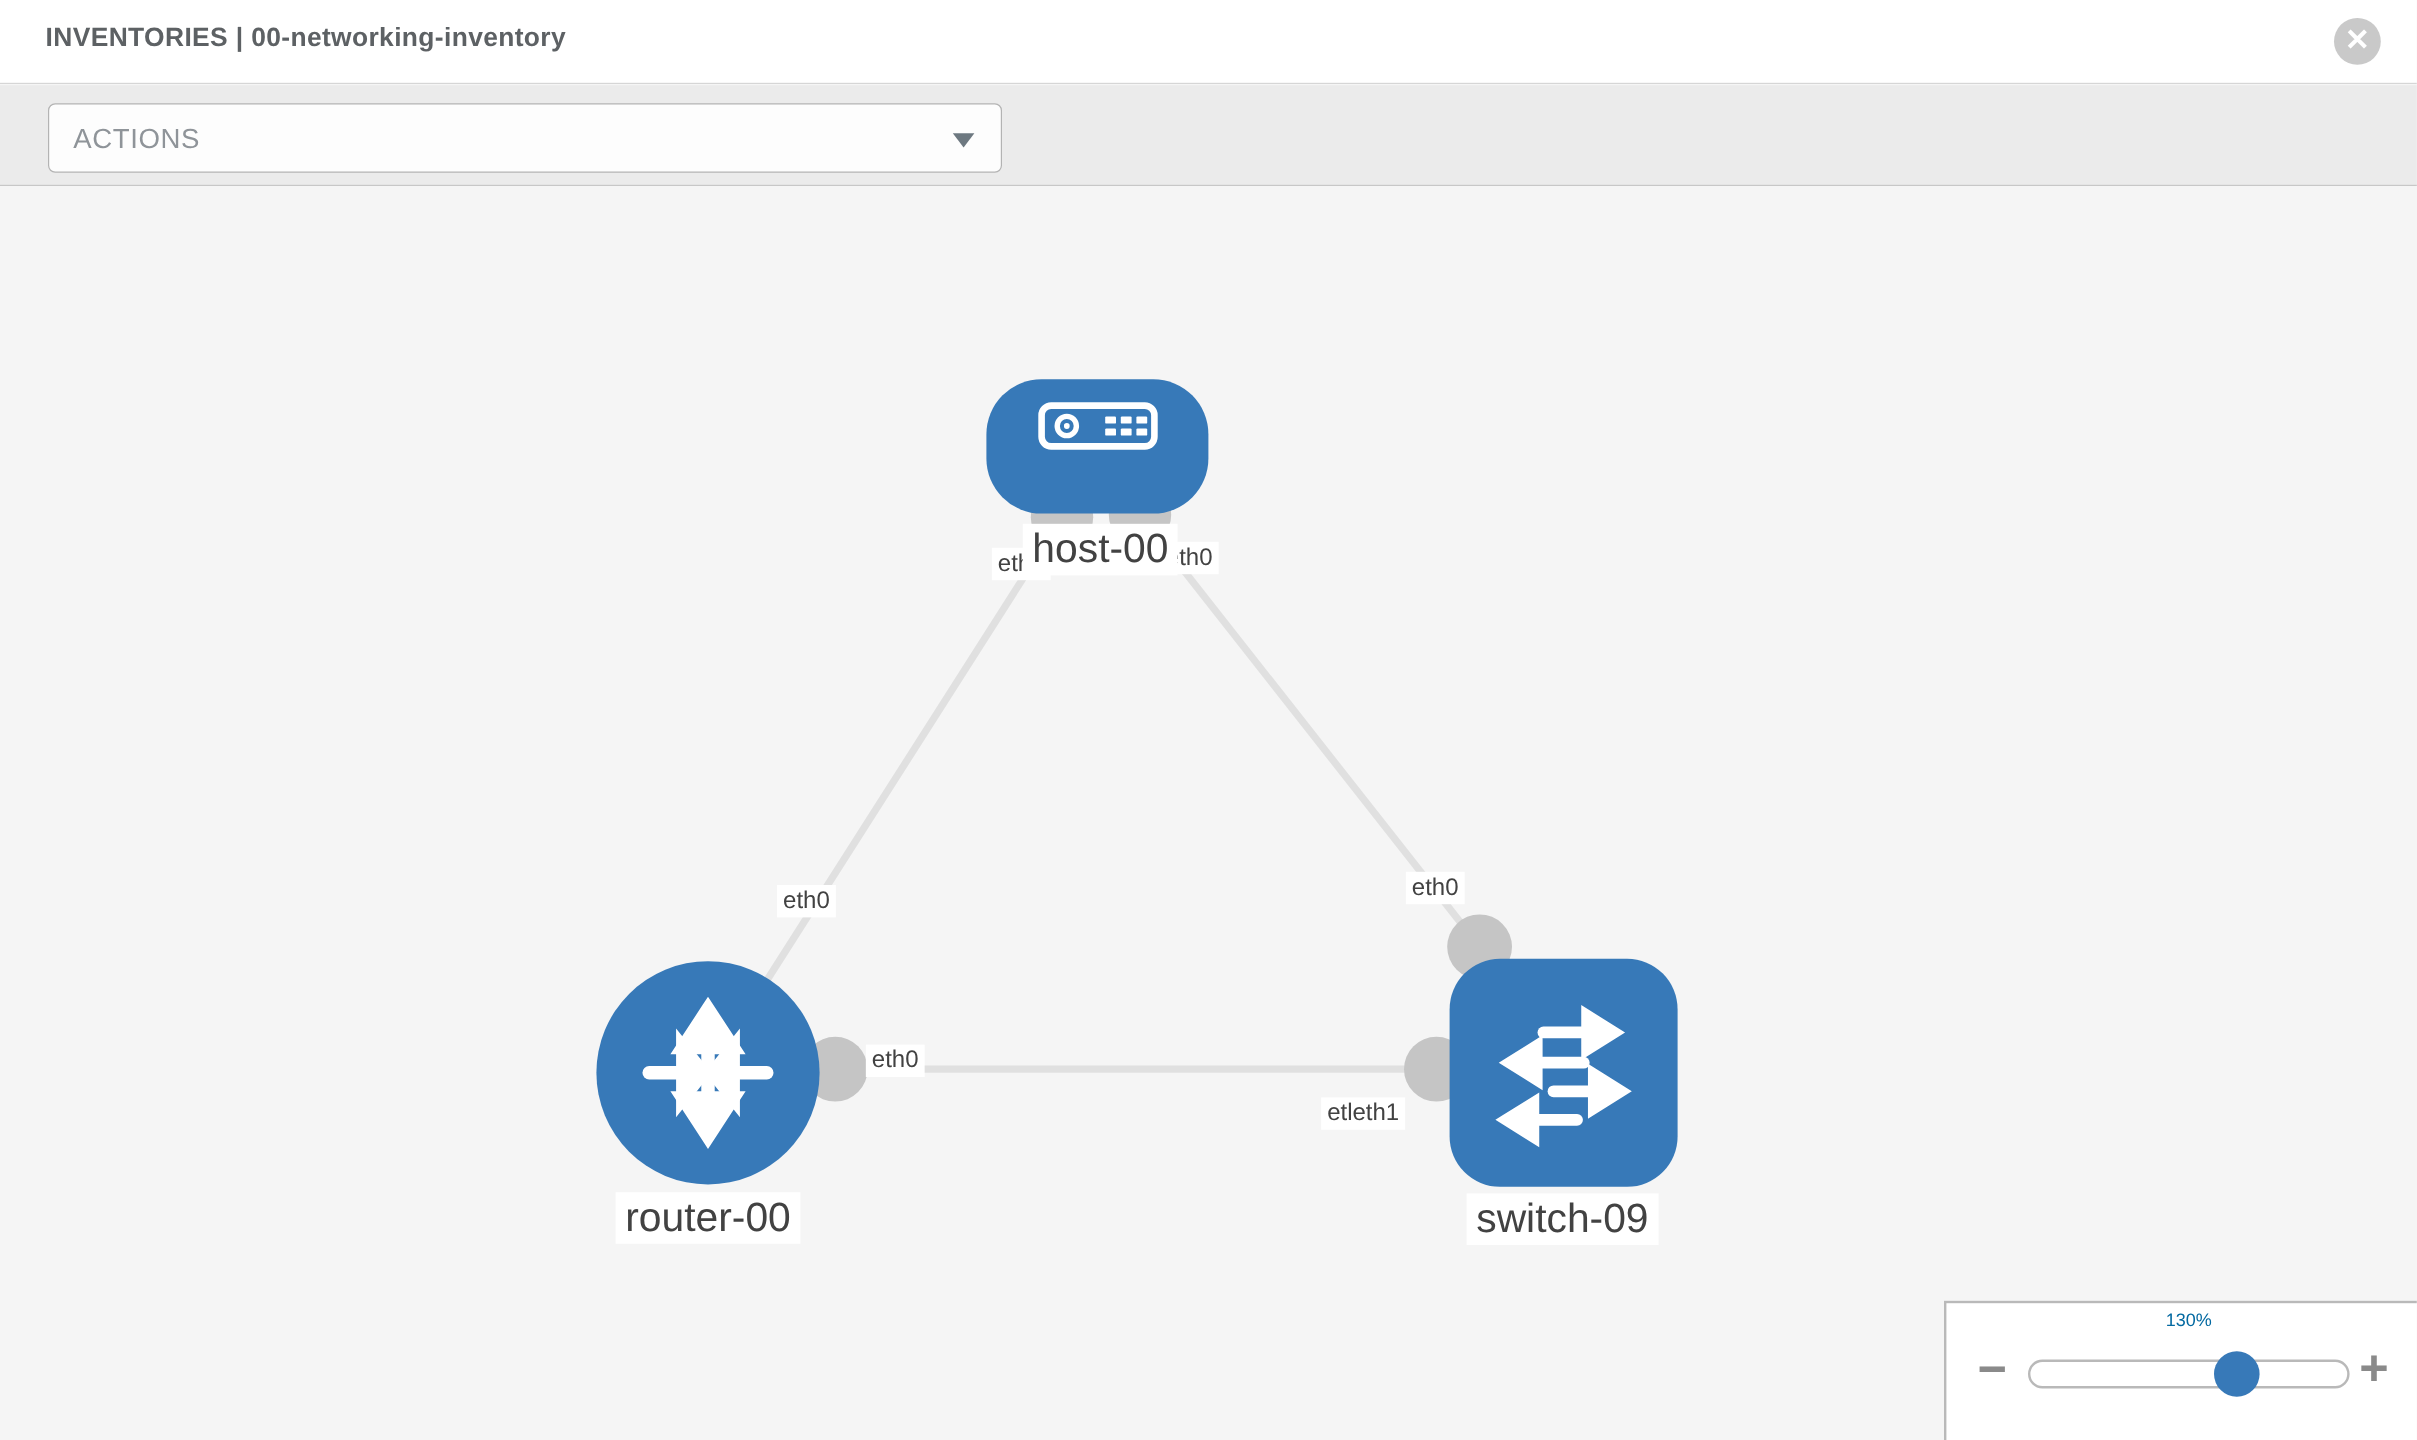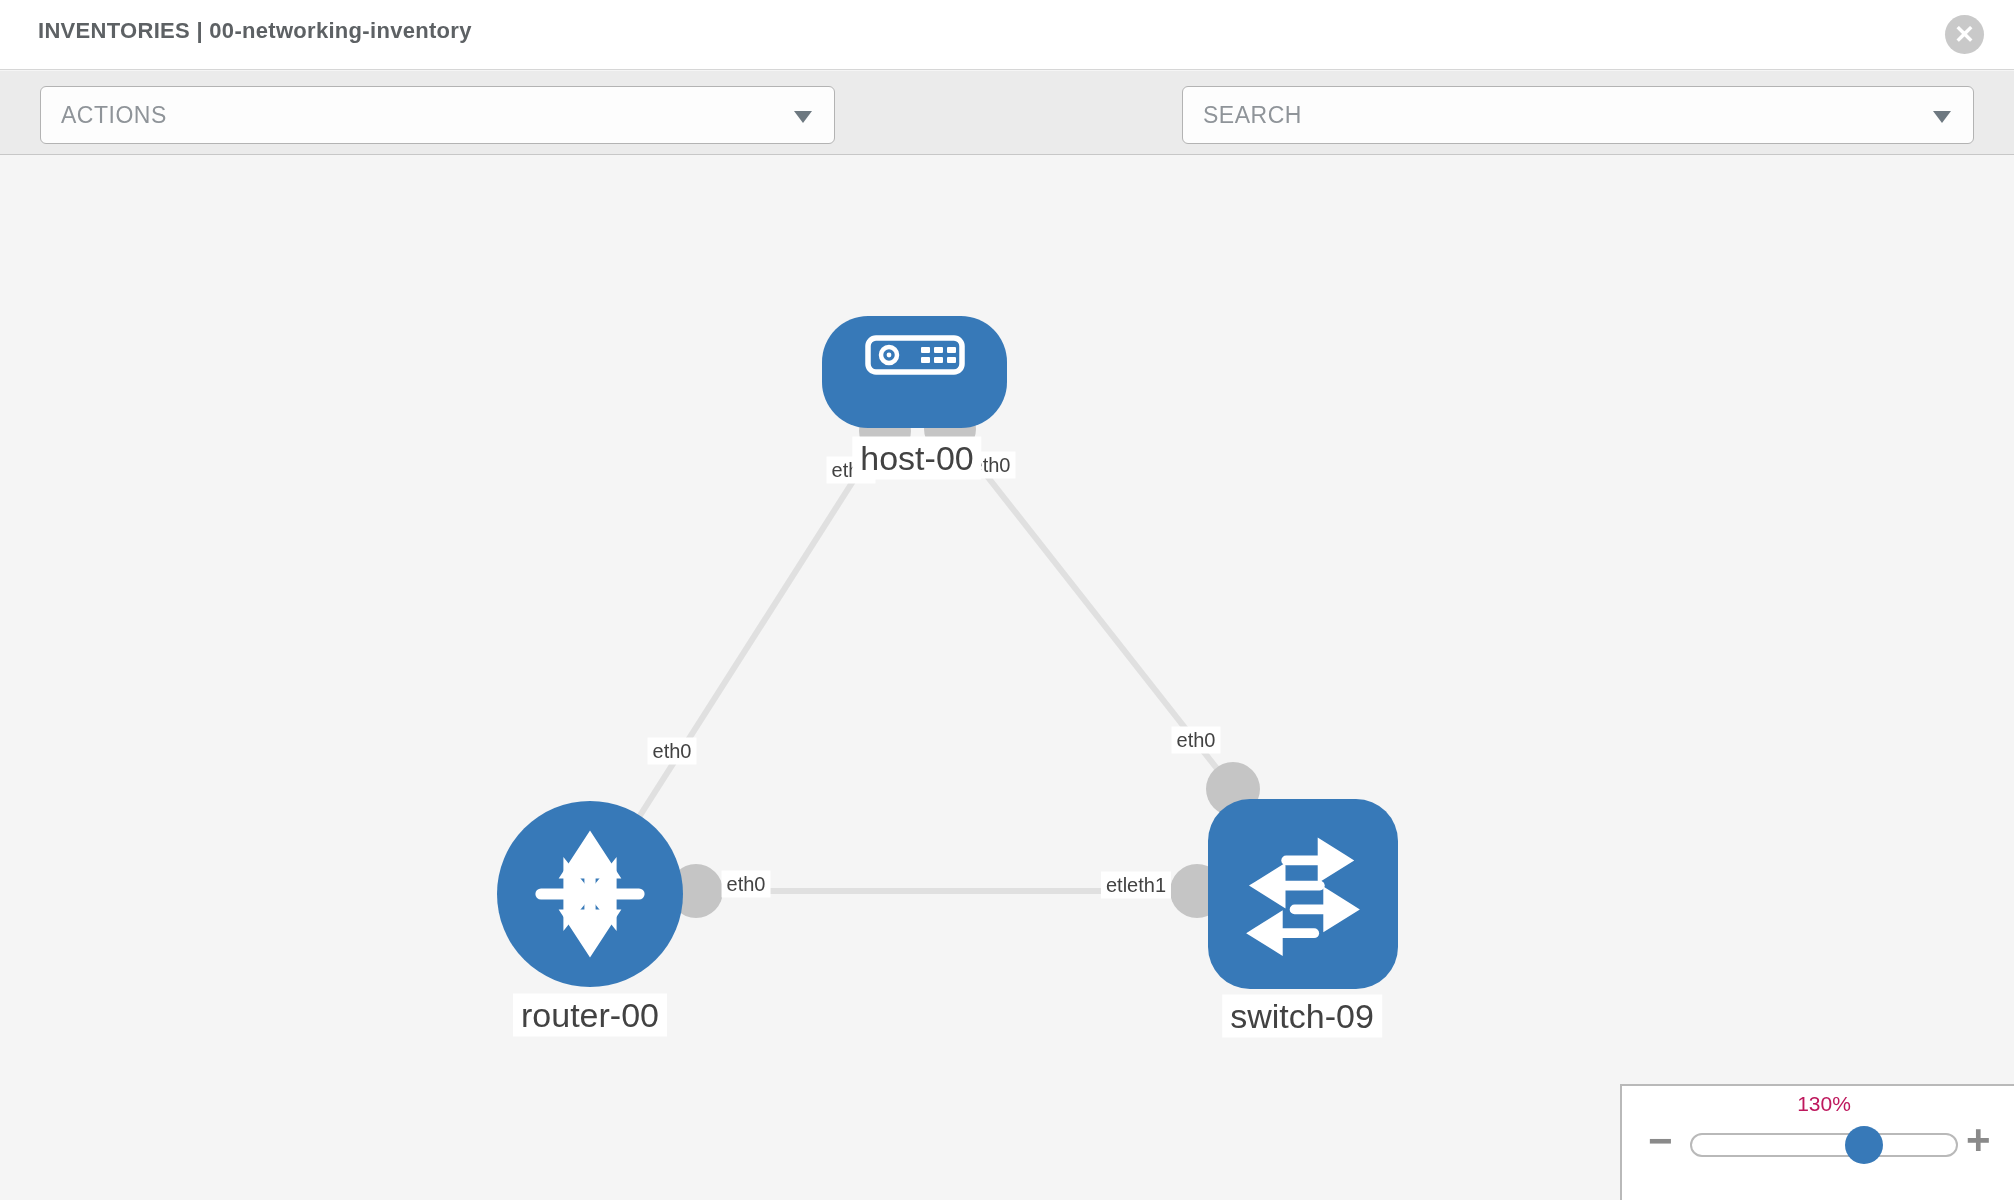--- a/index.html
+++ b/index.html
@@ -47,21 +47,21 @@
 
   .lbl { position:absolute; background:#ffffff; color:#424242; white-space:nowrap;
          transform:translate(-50%,-50%); z-index:3; }
   .iface-label { font-size:20px; padding:2px 5px; }
   .node-label  { font-size:34px; padding:2px 8px; z-index:4; }
 
   
   .zoom-panel { position:absolute; left:1620px; top:928px; width:400px; height:150px;
                 background:#ffffff; border:2px solid #b9b9b9; z-index:5; }
   .zoom-level { position:absolute; left:68px; top:6px; width:268px; text-align:center;
-                font-size:21px; color:#be185d; }
+                font-size:15px; color:#0369a1; }
   .zoom-minus, .zoom-plus { position:absolute; font-size:42px; font-weight:bold;
                 color:#8a8a8a; cursor:pointer; line-height:42px; }
   .zoom-minus { left:26px; top:34px; }
   .zoom-plus  { left:344px; top:33px; }
   .zoom-track { position:absolute; left:68px; top:47px; width:268px; height:24px;
                 border:2px solid #b9b9b9; border-radius:13px; background:#ffffff;
                 cursor:pointer; }
   .zoom-handle { position:absolute; left:223px; top:40px; width:38px; height:38px;
                  border-radius:50%; background:#3779b8; cursor:grab; z-index:6; }
 </style>
@@ -89,24 +89,20 @@
     <svg viewBox="0 0 512 512">
       <g stroke="#6d747b" fill="none" stroke-linecap="round">
         <circle cx="150" cy="150" r="92" stroke-width="58"></circle>
         <line x1="228" y1="228" x2="438" y2="438" stroke-width="54"></line>
         <line x1="362" y1="362" x2="328" y2="412" stroke-width="44"></line>
         <line x1="438" y1="438" x2="404" y2="488" stroke-width="44"></line>
       </g>
     </svg>
   </div>
 
-  <div class="combo combo-search">
-    <span class="combo-label">SEARCH</span>
-    <span class="caret"></span>
-  </div>
 </div>
 
 <div class="canvas">
 
   <svg class="links" width="2014" height="1044">
     <line class="link-line" x1="885" y1="275" x2="590" y2="738"></line>
     <line class="link-line" x1="950" y1="273" x2="1233" y2="633"></line>
     <line class="link-line" x1="590" y1="735" x2="1300" y2="735"></line>
     <circle class="connector" cx="885" cy="275" r="26"></circle>
     <circle class="connector" cx="950" cy="273" r="26"></circle>
@@ -159,21 +155,21 @@
           <polygon points="16,78 32,68 32,88"></polygon>
       </g>
     </svg>
   </div>
 
   <span class="lbl iface-label" style="left:851px; top:314px;">eth0</span>
   <span class="lbl iface-label" style="left:991px; top:309px;">eth0</span>
   <span class="lbl iface-label" style="left:672px; top:595px;">eth0</span>
   <span class="lbl iface-label" style="left:1196px; top:584px;">eth0</span>
   <span class="lbl iface-label" style="left:746px; top:728px;">eth0</span>
-  <span class="lbl iface-label" style="left:1136px; top:729px;">etleth1</span>
+  <span class="lbl iface-label" style="left:1136px; top:772px;">etleth1</span>
 
   <span class="lbl node-label" style="left:917px;  top:302px;">host-00</span>
   <span class="lbl node-label" style="left:590px;  top:859px;">router-00</span>
   <span class="lbl node-label" style="left:1302px; top:860px;">switch-09</span>
 
   <div class="zoom-panel">
     <div class="zoom-level">130%</div>
     <div class="zoom-minus">−</div>
     <div class="zoom-track"></div>
     <div class="zoom-handle"></div>

